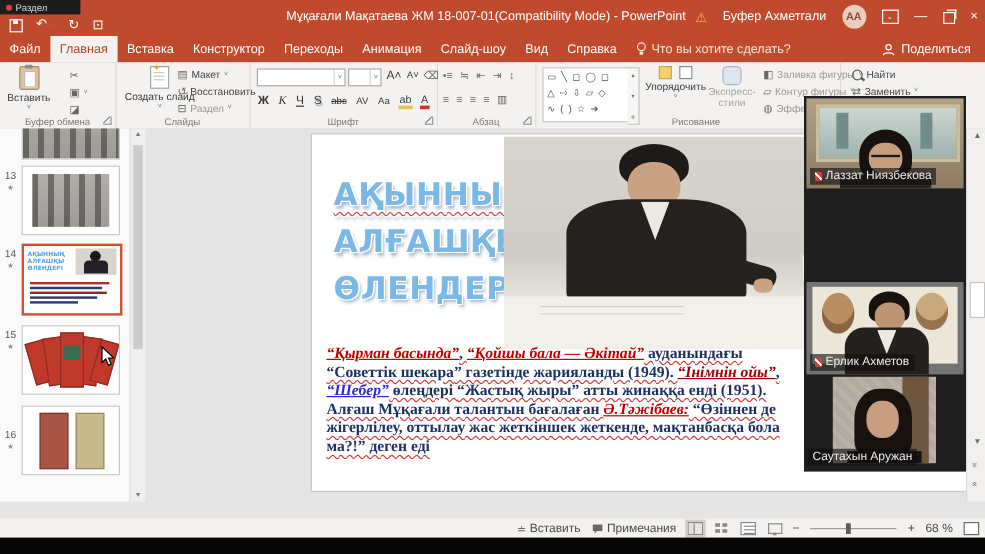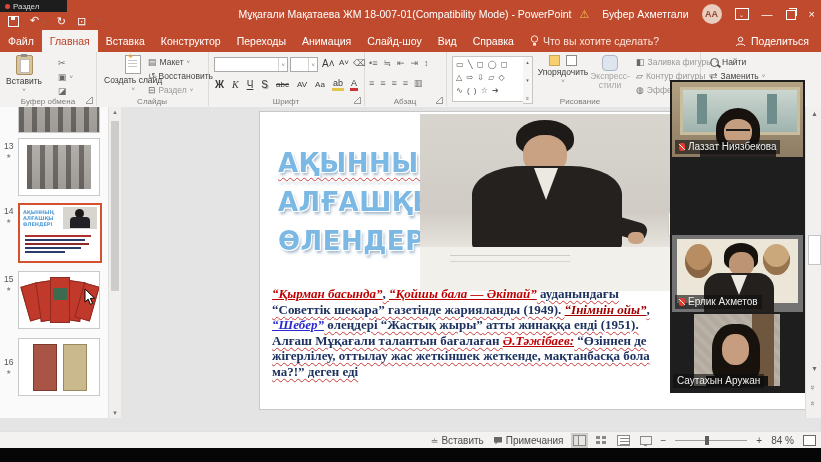--- a/index.html
+++ b/index.html
@@ -437,21 +437,21 @@
         </span>
       <span class="vw normal on"></span>
       <span class="vw sorter"></span>
       <span class="vw reading"></span>
       <span class="vw show"></span>
       <span>−</span>
       <span class="ztrack">
           <span class="zthumb"></span>
         </span>
       <span>+</span>
-      <span>84 %</span>
+      <span>68 %</span>
       <span class="vw" style="border-color:#6a6865;"></span>
     </div>
   </div>
   <div class="blackbar"></div>
 
   <div class="meet">
     <div class="tile" style="top:2px;height:75px;background:linear-gradient(#b3a183,#8d7c63);">
       <div class="painting"></div>
       <div class="p-hair" style="left:44px;top:26px;width:44px;height:42px;border-radius:50% 50% 34% 34%;"></div>
       <div class="p-face" style="left:52px;top:37px;width:28px;height:26px;"></div>

